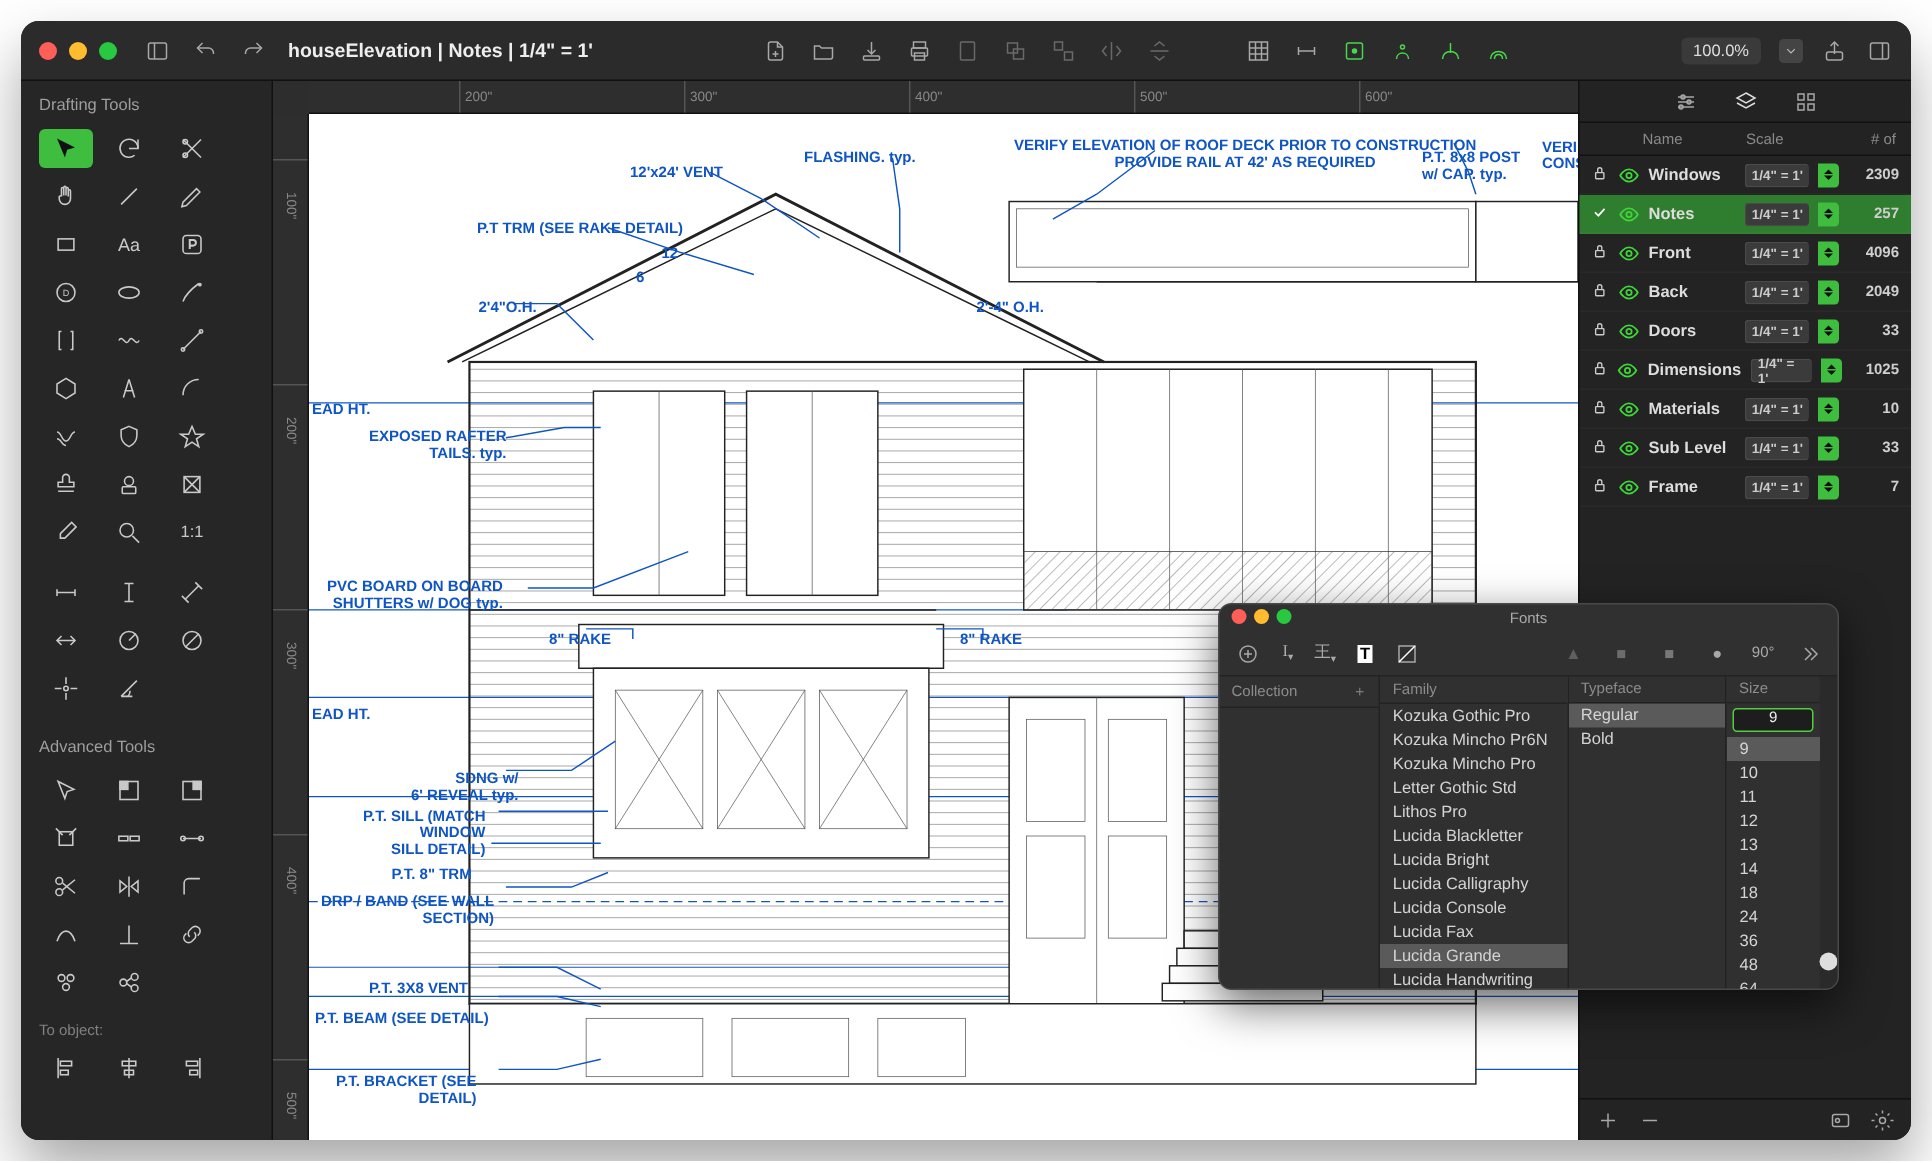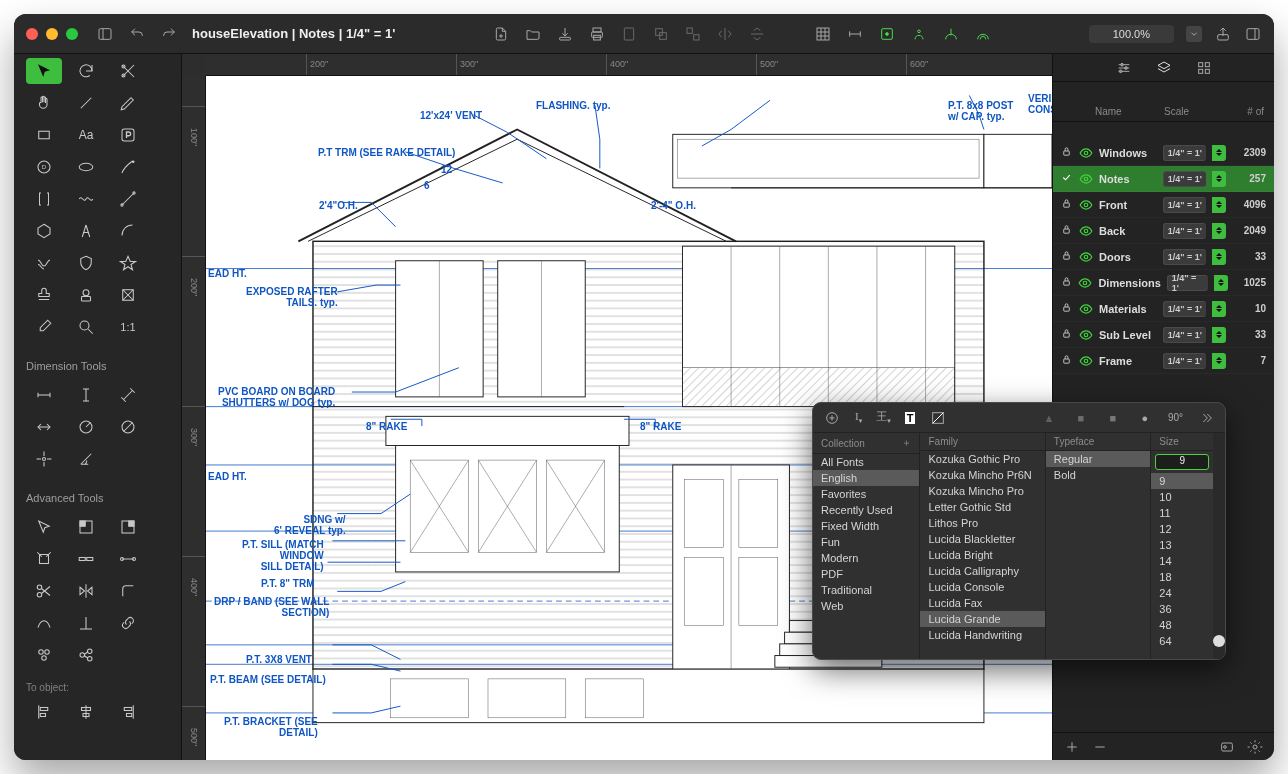--- a/index.html
+++ b/index.html
@@ -22,21 +22,21 @@
   .traffic{display:flex;gap:8px;margin-right:18px;}
   .tl{width:12px;height:12px;border-radius:50%;}
   .tl.red{background:#ff5f57;} .tl.yel{background:#febc2e;} .tl.grn{background:#28c840;}
   .titlebar .tb-left{display:flex;align-items:center;gap:14px;color:#bbb;}
   .titlebar .tb-center{flex:1;display:flex;justify-content:center;gap:14px;}
   .titlebar .tb-right{display:flex;align-items:center;gap:12px;color:#bbb;font-size:12px;}
   .titlebar .doc-title{color:#eee;font-weight:600;font-size:13px;}
   .ic{width:18px;height:18px;display:inline-flex;align-items:center;justify-content:center;color:#a8a8a8;}
   .ic svg{width:16px;height:16px;stroke:currentColor;fill:none;stroke-width:1.5;}
   .ic.green{color:#47d74a;}
-  .zoom-pill{display:flex;align-items:center;gap:6px;background:#3a3a3a;border-radius:4px;padding:3px 24px;font-size:11px;color:#ddd;}
+  .zoom-pill{display:flex;align-items:center;gap:6px;background:#3a3a3a;border-radius:4px;padding:3px 8px;font-size:11px;color:#ddd;}
   .zoom-chev{width:16px;height:16px;background:#444;border-radius:3px;display:flex;align-items:center;justify-content:center;}
   
   .body{display:flex;height:calc(100% - 40px);}
   .left-panel{width:168px;background:#262626;color:#bbb;overflow:hidden;display:flex;flex-direction:column;border-right:1px solid #111;}
   .section-title{font-size:11px;color:#9e9e9e;padding:10px 12px 6px;}
   .sub-label{font-size:10px;color:#808080;padding:4px 12px 2px;}
   .tool-grid{display:grid;grid-template-columns:repeat(3,36px);gap:6px;padding:4px 12px 10px;}
   .tool{width:36px;height:26px;border-radius:4px;display:flex;align-items:center;justify-content:center;color:#c9c9c9;font-size:12px;}
   .tool.sel{background:var(--green);color:#111;}
   .tool svg{width:18px;height:18px;stroke:currentColor;fill:none;stroke-width:1.4;}
@@ -47,21 +47,21 @@
   .rmark{position:absolute;border-left:1px solid #555;height:100%;top:0;width:40px;padding-left:3px;line-height:21px;}
   .rmark-v{position:absolute;border-top:1px solid #555;width:100%;left:0;height:40px;writing-mode:vertical-rl;text-align:right;line-height:23px;padding-top:3px;}
   .paper{position:absolute;top:22px;left:24px;right:0;bottom:0;background:#fff;}
   .drawing{position:absolute;inset:0;}
   .note{position:absolute;color:var(--blue);font-size:10px;font-weight:700;font-family:Helvetica,Arial,sans-serif;white-space:nowrap;}
   .leader{stroke:#1056c3;stroke-width:1;fill:none;}
   .bp{stroke:#222;stroke-width:1;fill:#fff;}
   .bp-thin{stroke:#555;stroke-width:.5;fill:none;}
   .hatch{fill:url(#hatch);stroke:#333;stroke-width:.5;}
   
-  .right-panel{width:222px;background:#232323;border-left:1px solid #111;display:flex;flex-direction:column;color:#bbb;gap:18px;}
+  .right-panel{width:222px;background:#232323;border-left:1px solid #111;display:flex;flex-direction:column;color:#bbb;}
   .rp-tabs{height:28px;display:flex;align-items:center;justify-content:center;gap:22px;border-bottom:1px solid #111;}
   .rp-header{display:flex;font-size:10px;color:#8a8a8a;padding:6px 10px 4px;border-bottom:1px solid #111;}
   .rp-header span:nth-child(1){flex:0 0 32px;}
   .rp-header span:nth-child(2){flex:1;}
   .rp-header span:nth-child(3){flex:0 0 62px;}
   .rp-header span:nth-child(4){flex:0 0 38px;text-align:right;}
   .layers{flex:0 0 auto;}
   .layer-row{display:flex;align-items:center;height:26px;padding:0 8px;font-size:11px;gap:6px;border-bottom:1px solid rgba(255,255,255,.03);font-weight:bold;}
   .layer-row.active{background:#2f7d2e;}
   .layer-row .lock{width:12px;color:#bbb;}
@@ -249,20 +249,21 @@
             <rect x="3" y="4" width="18" height="16" rx="2"></rect>
             <line x1="15" y1="4" x2="15" y2="20"></line>
           </svg>
         </span>
     </div>
   </div>
 
   <div class="body">
 
     <div class="left-panel">
+      <div class="section-title">Drafting Tools</div>
       <div class="tool-grid">
         <div class="tool sel">
             <svg viewBox="0 0 24 24">
               <path d="M4 3l7 17 2-7 7-2z" fill="currentColor" stroke="none"></path>
             </svg>
           </div>
         <div class="tool">
             <svg viewBox="0 0 24 24">
               <path d="M20 12a8 8 0 10-3 6"></path>
               <polyline points="20 4 20 12 12 12"></polyline>
@@ -394,21 +395,20 @@
           </div>
         <div class="tool">
             <svg viewBox="0 0 24 24">
               <circle cx="10" cy="10" r="6"></circle>
               <line x1="15" y1="15" x2="21" y2="21"></line>
             </svg>
           </div>
         <div class="tool" style="font-size:11px">1:1</div>
       </div>
 
-      <div class="section-title">Dimension Tools</div>
       <div class="tool-grid">
         <div class="tool">
             <svg viewBox="0 0 24 24">
               <line x1="4" y1="12" x2="20" y2="12"></line>
               <line x1="4" y1="9" x2="4" y2="15"></line>
               <line x1="20" y1="9" x2="20" y2="15"></line>
             </svg>
           </div>
         <div class="tool">
             <svg viewBox="0 0 24 24">
@@ -707,20 +707,22 @@
             <polyline points="135,530 180,530 205,520"></polyline>
             <polyline points="130,585 170,585 200,600"></polyline>
             <polyline points="130,605 170,605 200,612"></polyline>
             <polyline points="130,655 170,655 200,648"></polyline>
             <polyline points="785,20 795,40 800,55"></polyline>
           </g>
         </svg>
 
         <div class="note" style="left:214px;top:34px">12'x24' VENT</div>
         <div class="note" style="left:330px;top:24px">FLASHING. typ.</div>
+        <div class="note" style="left:470px;top:16px;white-space:pre;text-align:center">VERIFY ELEVATION OF ROOF DECK PRIOR TO CONSTRUCTION
+PROVIDE RAIL AT 42' AS REQUIRED</div>
         <div class="note" style="left:742px;top:24px;white-space:pre;text-align:left">P.T. 8x8 POST
 w/ CAP. typ.</div>
         <div class="note" style="left:822px;top:17px;white-space:pre">VERIFY
 CONSTR</div>
         <div class="note" style="left:112px;top:71px">P.T TRM (SEE RAKE DETAIL)</div>
         <div class="note" style="left:235px;top:88px">12</div>
         <div class="note" style="left:218px;top:104px">6</div>
         <div class="note" style="left:113px;top:124px">2'4"O.H.</div>
         <div class="note" style="left:445px;top:124px">2'-4" O.H.</div>
         <div class="note" style="left:2px;top:192px">EAD HT.</div>
@@ -974,20 +976,28 @@
             <svg viewBox="0 0 24 24">
               <circle cx="12" cy="12" r="3"></circle>
               <path d="M12 2v3M12 19v3M4 12H1M23 12h-3M5 5l2 2M17 17l2 2M5 19l2-2M17 7l2-2"></path>
             </svg>
           </span>
       </div>
     </div>
   </div>
 
   <div class="fonts-pop">
+    <div class="fp-title">
+      <div class="fp-traffic">
+        <div class="tl red"></div>
+        <div class="tl yel"></div>
+        <div class="tl grn"></div>
+      </div>
+      <span>Fonts</span>
+    </div>
     <div class="fp-toolbar">
       <span class="ic">
           <svg viewBox="0 0 24 24">
             <circle cx="12" cy="12" r="8"></circle>
             <line x1="12" y1="8" x2="12" y2="16"></line>
             <line x1="8" y1="12" x2="16" y2="12"></line>
           </svg>
         </span>
       <span style="font-family:serif">I<sub style="font-size:7px">▾</sub></span>
       <span>王<sub style="font-size:7px">▾</sub></span>
@@ -1009,32 +1019,20 @@
             <polyline points="8 6 14 12 8 18"></polyline>
             <polyline points="14 6 20 12 14 18"></polyline>
           </svg>
         </span>
     </div>
     <div class="fp-cols">
       <div class="fp-col" style="width:108px">
         <div class="fp-col-h">
             <span>Collection</span>
             <span style="color:#888">＋</span>
-          </div>
-        <div id="fp-collections">
-            <div class="fp-item">All Fonts</div>
-            <div class="fp-item sel">English</div>
-            <div class="fp-item">Favorites</div>
-            <div class="fp-item">Recently Used</div>
-            <div class="fp-item">Fixed Width</div>
-            <div class="fp-item">Fun</div>
-            <div class="fp-item">Modern</div>
-            <div class="fp-item">PDF</div>
-            <div class="fp-item">Traditional</div>
-            <div class="fp-item">Web</div>
           </div>
       </div>
       <div class="fp-col" style="width:126px">
         <div class="fp-col-h">
             <span>Family</span>
           </div>
         <div id="fp-families">
             <div class="fp-item">Kozuka Gothic Pro</div>
             <div class="fp-item">Kozuka Mincho Pr6N</div>
             <div class="fp-item">Kozuka Mincho Pro</div>

